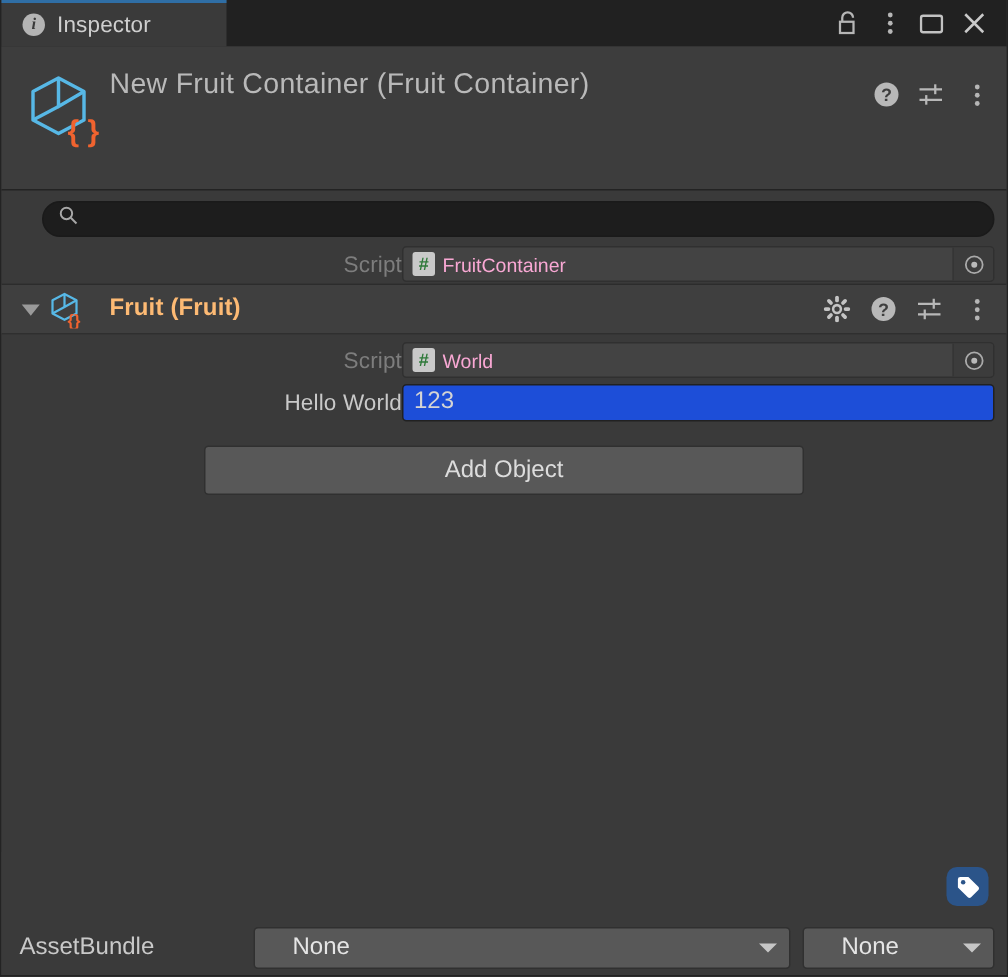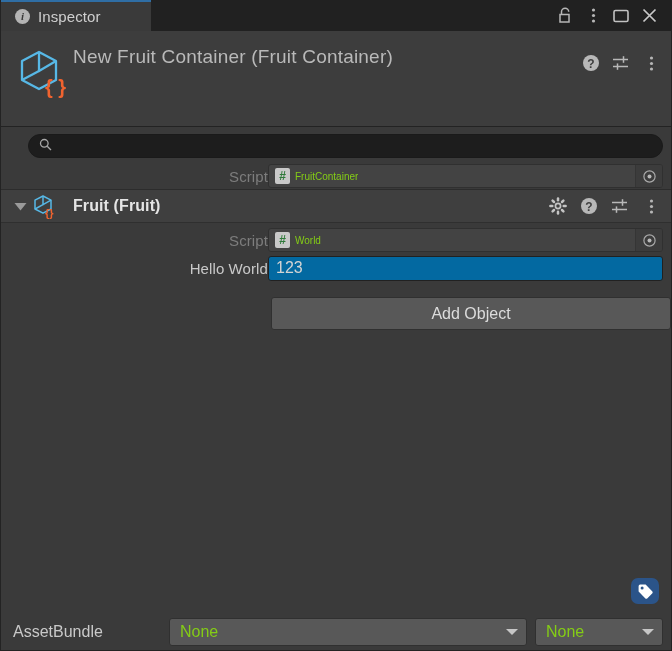--- a/index.html
+++ b/index.html
@@ -189,39 +189,39 @@
     border-radius: 2px;
     color: #2f7a3a;
     font-size: 12px;
     font-weight: bold;
     line-height: 16px;
     text-align: center;
     flex: 0 0 auto;
     font-family: "Liberation Sans", sans-serif;
   }
   .of-text {
-    font-size: 10px;
-    color: #84cc16;
+    font-size: 13px;
+    color: #f9a8d4;
     white-space: nowrap;
     overflow: hidden;
     text-overflow: ellipsis;
   }
   .of-picker {
     width: 26px; height: 100%;
     flex: 0 0 auto;
     background: #3c3c3c;
     display: flex; align-items: center; justify-content: center;
     border-left: 1px solid #353535;
   }
 
   
   .text-field {
     flex: 1 1 auto;
     height: 25px;
-    background: #0369a1;
+    background: #1d4ed8;
     border: 1px solid #212121;
     border-radius: 3px;
     display: flex;
     align-items: center;
     padding: 0 7px;
     box-sizing: border-box;
   }
   .text-field-value {
     font-size: 16px;
     color: #d4d4d4;
@@ -244,37 +244,37 @@
     flex: 0 0 auto;
   }
   #comp-icon {
     width: 26px; height: 26px;
     margin-left: 2px;
     flex: 0 0 auto;
   }
   #comp-title {
     font-size: 16px;
     font-weight: bold;
-    color: #e5e5e5;
+    color: #fdba74;
     margin-left: 16px;
     flex: 1 1 auto;
     letter-spacing: .1px;
   }
   #comp-icons {
     display: flex;
     align-items: center;
     gap: 7px;
     flex: 0 0 auto;
   }
 
   
   #button-row {
     padding: 14px 0 0 0;
     display: flex;
-    justify-content: flex-end;
+    justify-content: center;
   }
   #add-object-btn {
     width: 400px;
     height: 33px;
     background: #585858;
     border: 1px solid #303030;
     border-radius: 3px;
     color: #dcdcdc;
     font-size: 16px;
     font-family: "Liberation Sans", sans-serif;
@@ -342,23 +342,24 @@
     border: 1px solid #303030;
     border-radius: 3px;
     display: flex;
     align-items: center;
     box-sizing: border-box;
     padding: 0 8px 0 10px;
   }
   .dropdown .dd-text {
     flex: 1 1 auto;
     font-size: 16px;
-    color: #84cc16;
+    color: #e5e5e5;
     white-space: nowrap;
     overflow: hidden;
+    margin-left: 15px;
   }
   #bundle-dropdown { flex: 1 1 auto; margin-right: 8px; }
   #variant-dropdown { width: 128px; flex: 0 0 auto; }
   .caret {
     width: 0; height: 0;
     border-left: 6px solid transparent;
     border-right: 6px solid transparent;
     border-top: 6px solid #c6c6c6;
     margin-left: 8px;
     flex: 0 0 auto;

